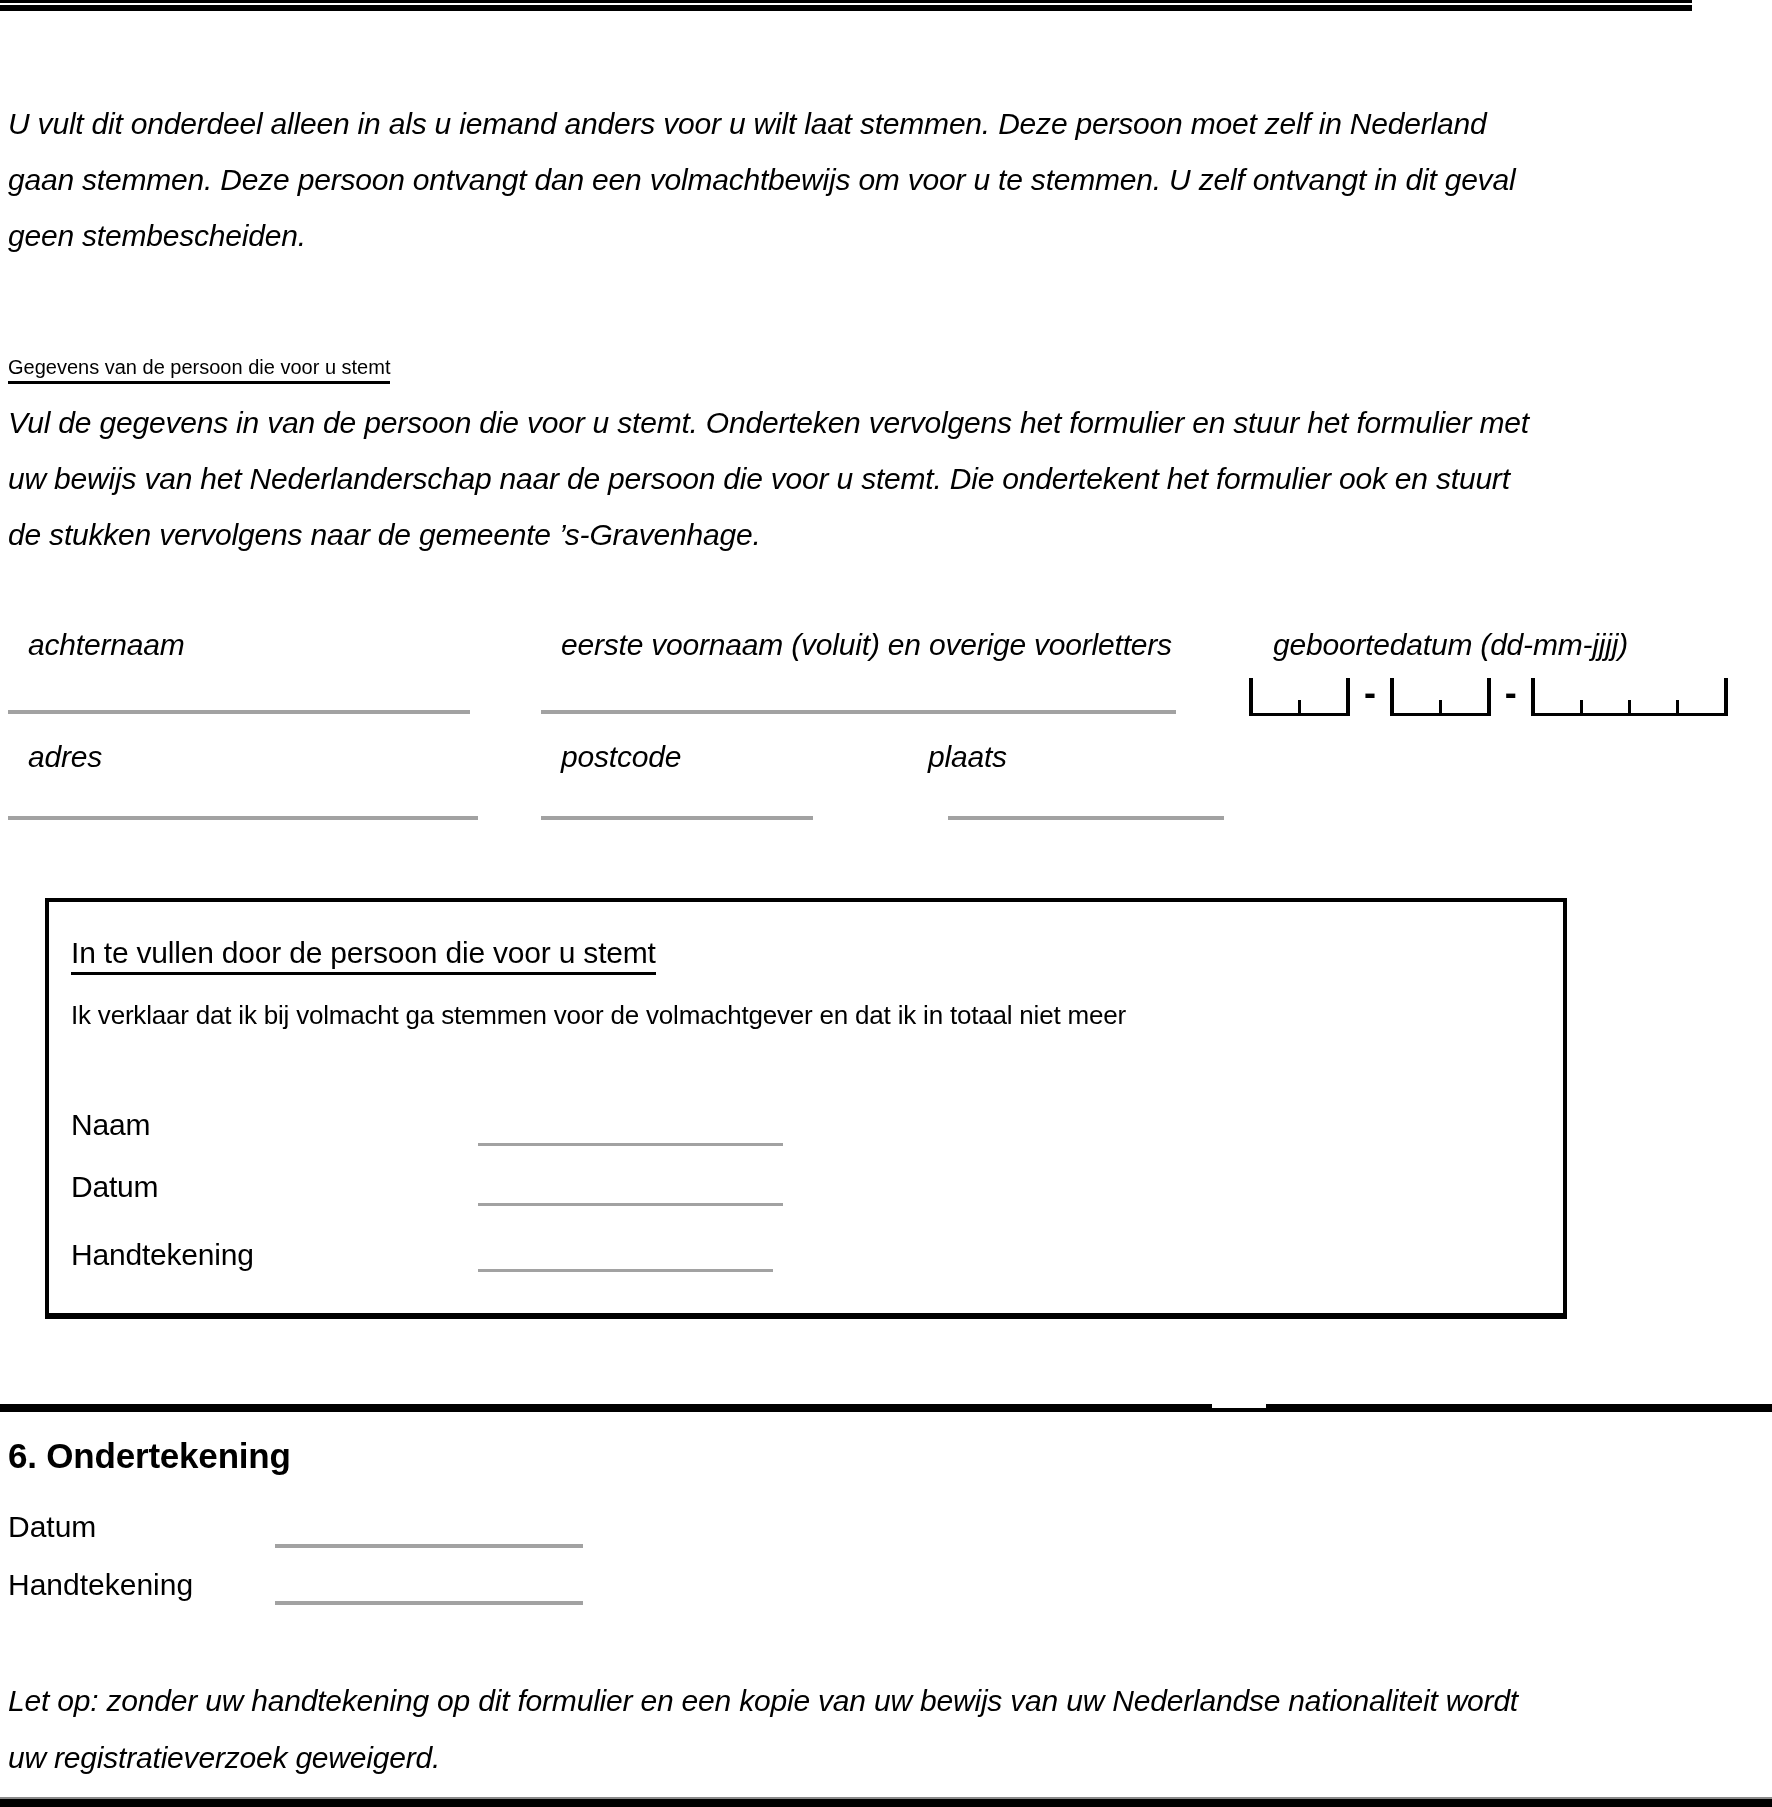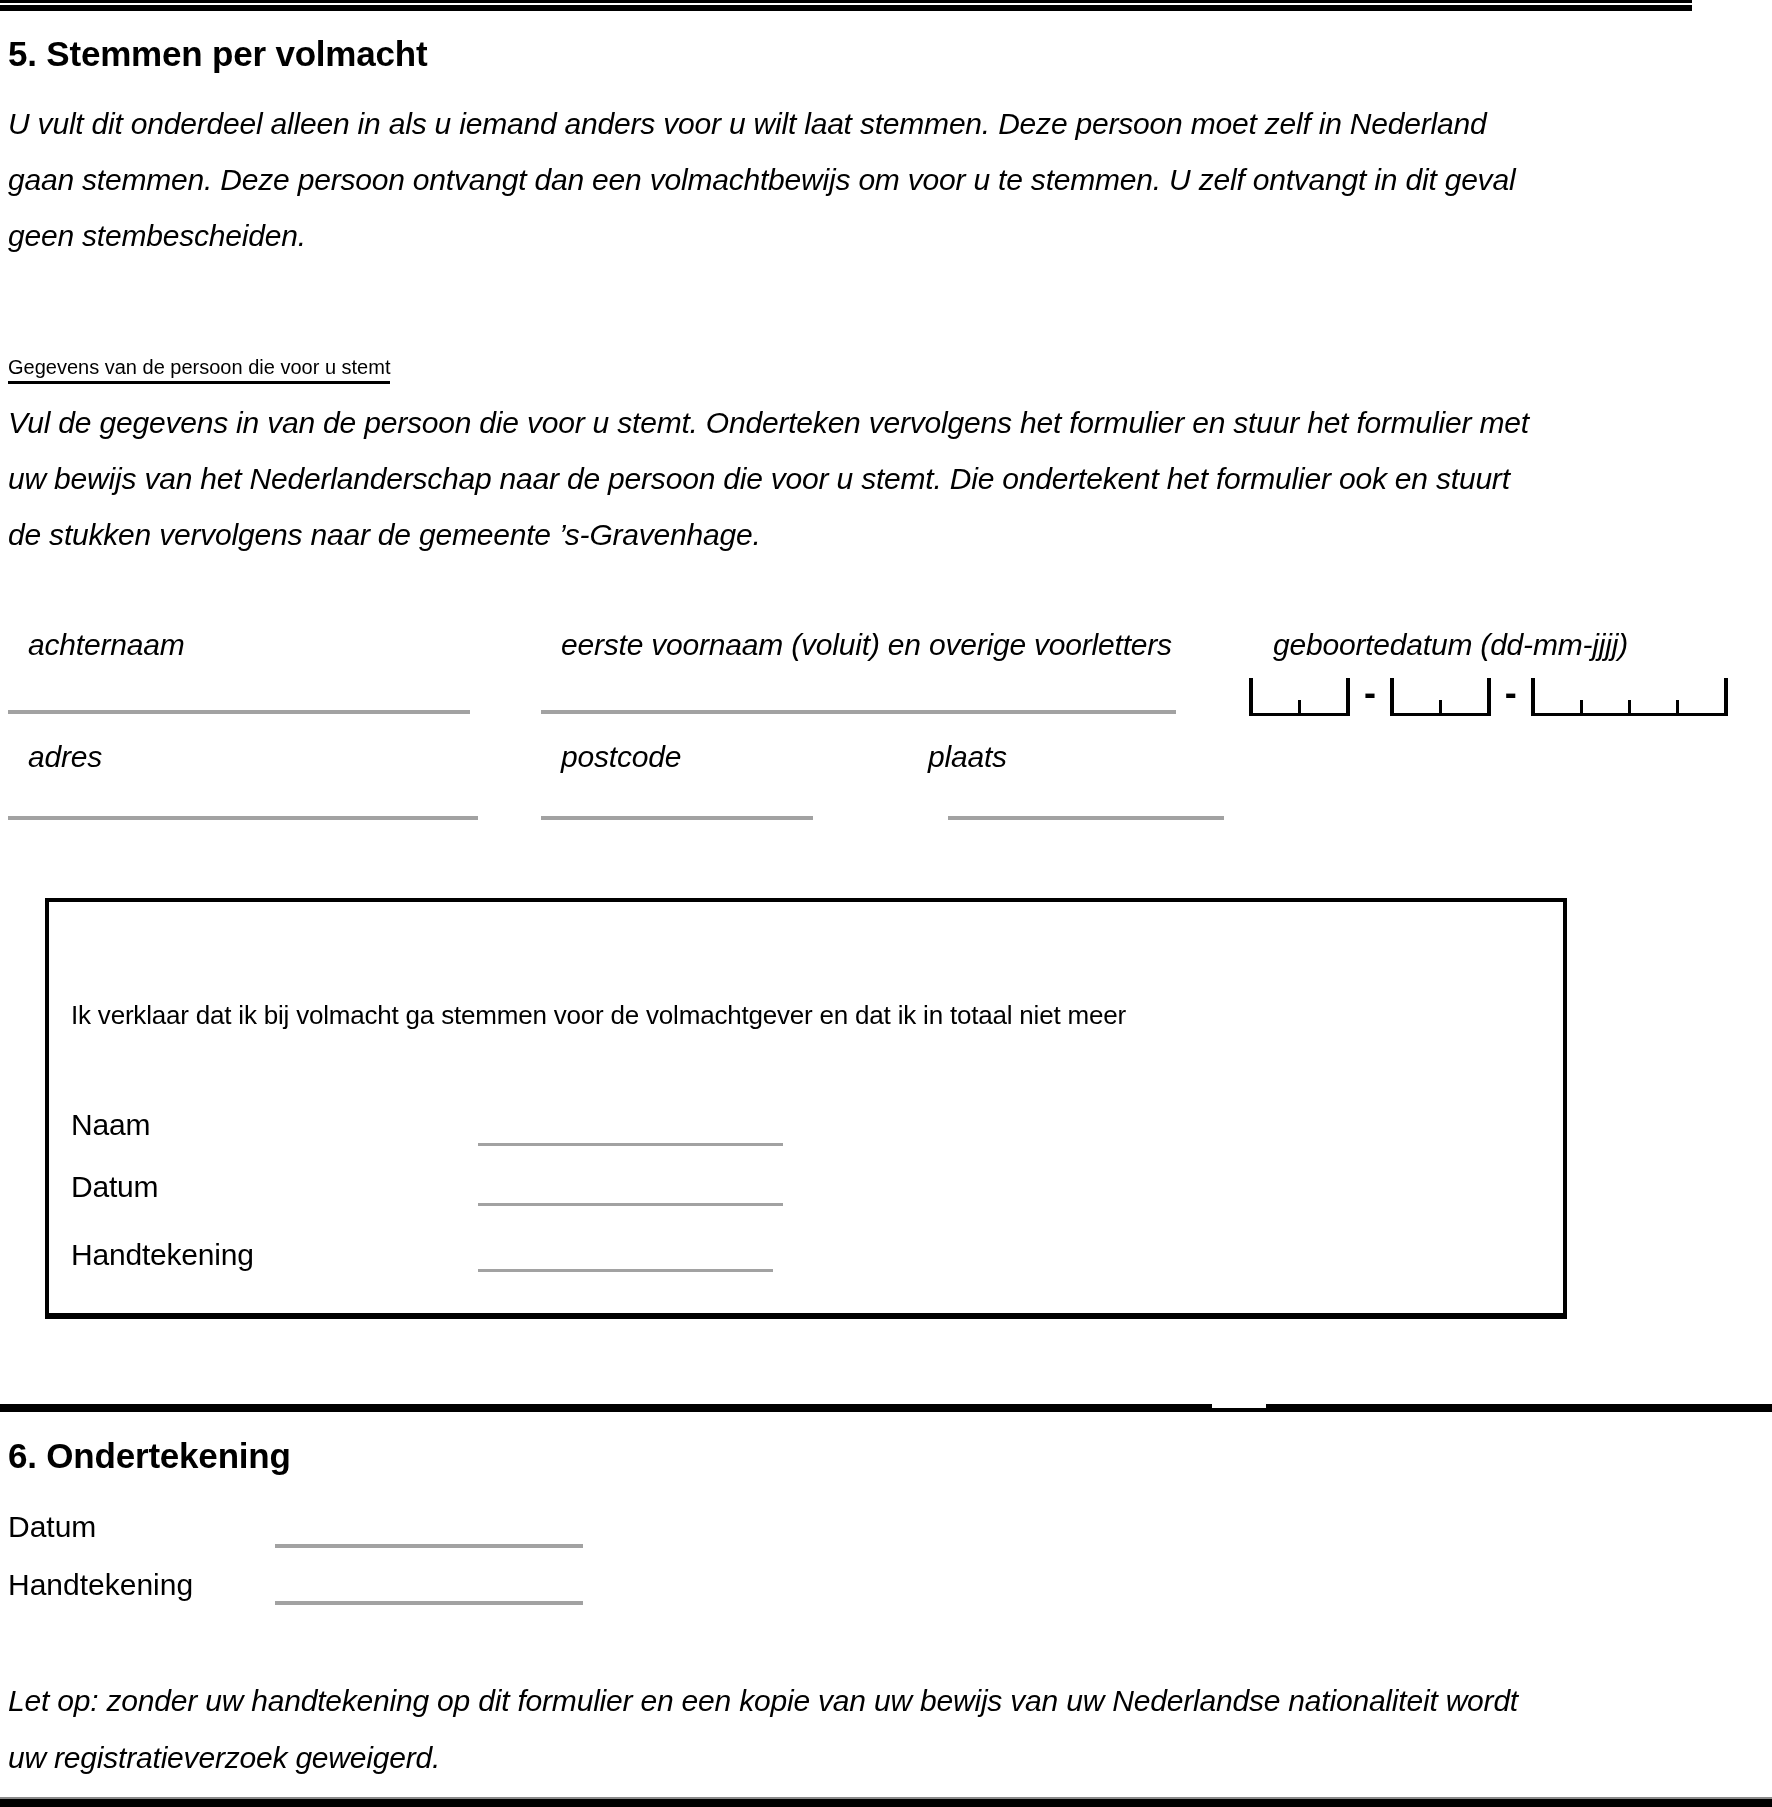--- a/index.html
+++ b/index.html
@@ -80,21 +80,20 @@
   .sln-datum{top:1544px;}
   .sln-hand{top:1601px;}
 </style>
 </head>
 <body>
 
 <div class="page">
 
   <div class="topbar"></div>
 
-  <h1 class="s5title">5. Stemmen per volmacht</h1>
 
   <div class="para intro">
     <div>U vult dit onderdeel alleen in als u iemand anders voor u wilt laat stemmen. Deze persoon moet zelf in Nederland</div>
     <div>gaan stemmen. Deze persoon ontvangt dan een volmachtbewijs om voor u te stemmen. U zelf ontvangt in dit geval</div>
     <div>geen stembescheiden.</div>
   </div>
 
   <div class="subhead">
     <span>Gegevens van de persoon die voor u stemt</span>
   </div>
@@ -135,20 +134,23 @@
     <div class="flabel fl-adres">adres</div>
     <div class="flabel fl-postcode">postcode</div>
     <div class="flabel fl-plaats">plaats</div>
 
     <div class="fline ln-adres"></div>
     <div class="fline ln-postcode"></div>
     <div class="fline ln-plaats"></div>
   </div>
 
   <div class="decl-box">
+    <div class="bheading">
+      <span>In te vullen door de persoon die voor u stemt</span>
+    </div>
     <div class="bstatement">
       <div>Ik verklaar dat ik bij volmacht ga stemmen voor de volmachtgever en dat ik in totaal niet meer</div>
     </div>
     <div class="blabel bl-naam">Naam</div>
     <div class="bline bln-naam"></div>
     <div class="blabel bl-datum">Datum</div>
     <div class="bline bln-datum"></div>
     <div class="blabel bl-hand">Handtekening</div>
     <div class="bline bln-hand"></div>
   </div>

